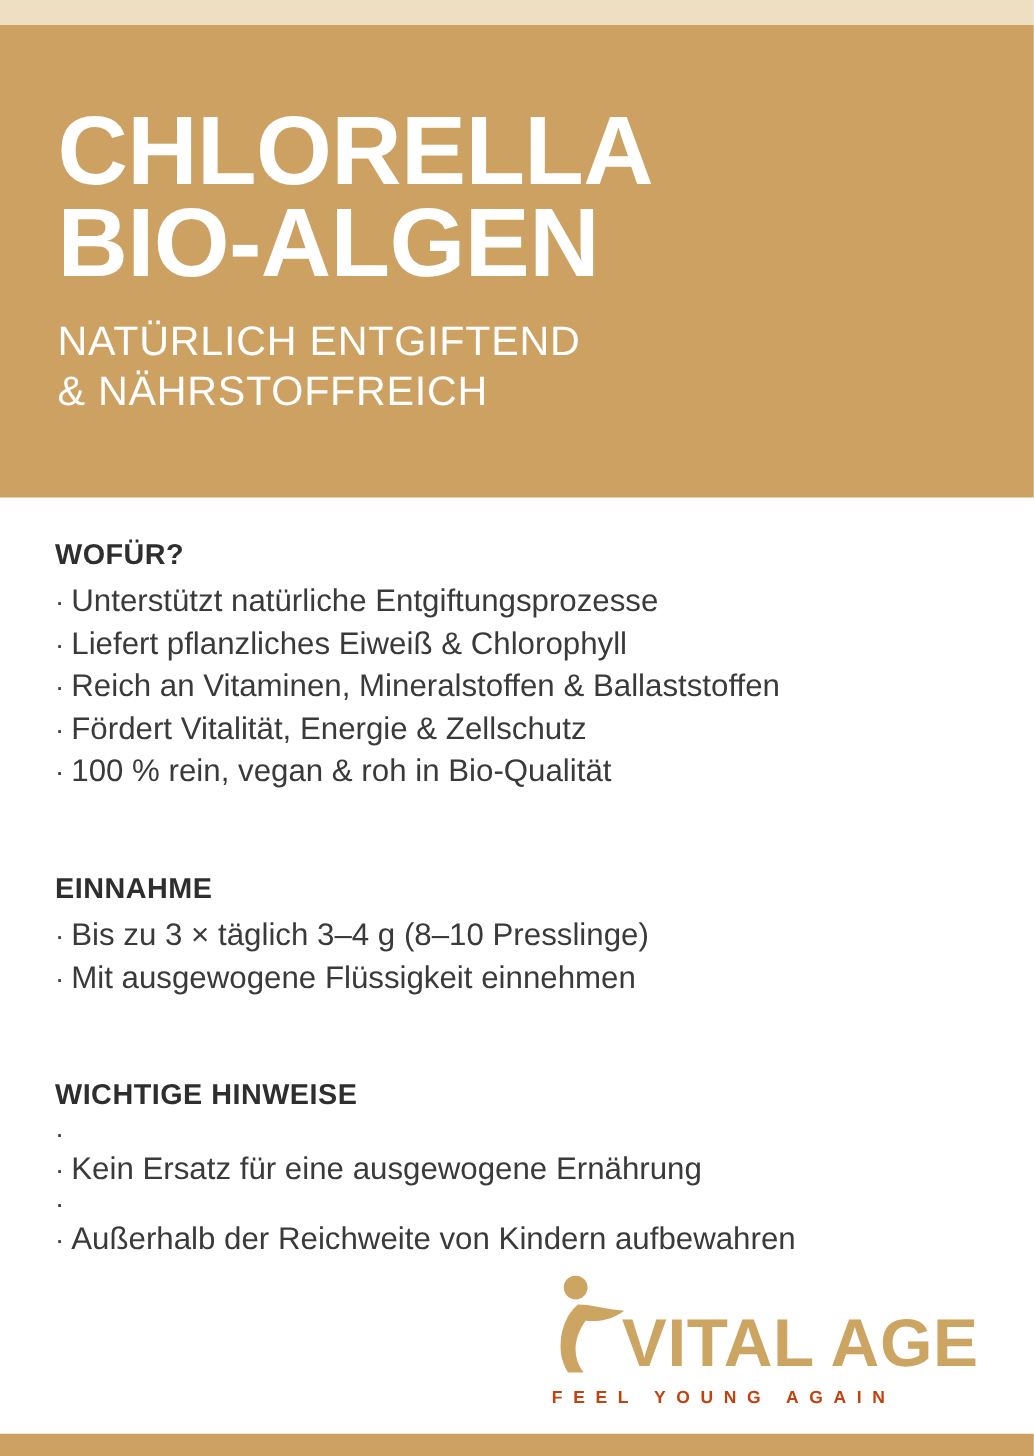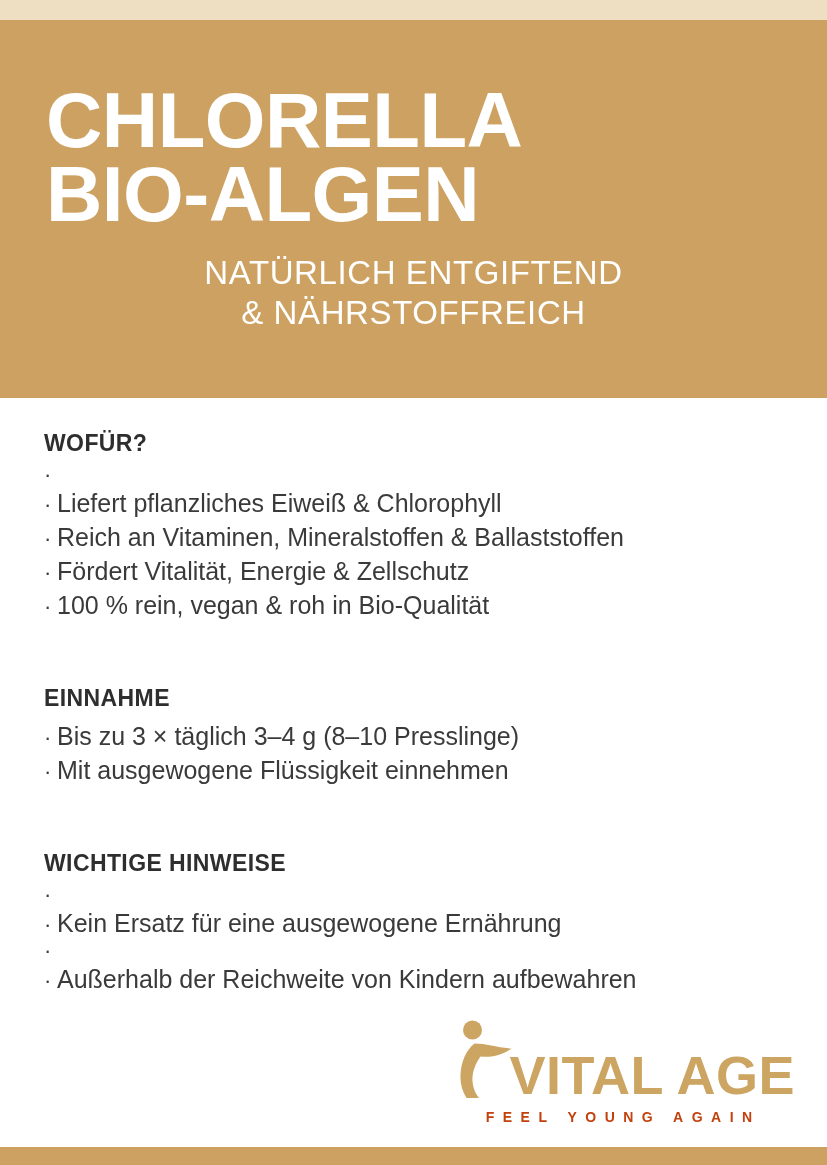--- a/index.html
+++ b/index.html
@@ -63,21 +63,20 @@
     font-weight: 300;
     font-size: 33px;
     line-height: 1.22;
     letter-spacing: 0.6px;
     margin: 0;
     text-transform: uppercase;
   }
   .product-subtitle .sub-line {
     display: block;
     white-space: nowrap;
-    text-align: center;
   }
 
   
   .body-area {
     flex: 1 1 auto;
     padding: 32px 44px 0 44px;
     box-sizing: border-box;
     position: relative;
     display: flex;
     flex-direction: column;
@@ -121,25 +120,25 @@
     color: #3a3a3a;
     line-height: 1;
   }
   .bullet-text {
     flex: 0 1 auto;
   }
 
   
   .logo-block {
     position: absolute;
-    right: 32px;
+    right: 44px;
     bottom: 40px;
     display: flex;
     flex-direction: column;
-    align-items: center;
+    align-items: flex-start;
   }
   .logo-row {
     display: flex;
     align-items: flex-end;
   }
   .logo-mark {
     width: 62px;
     height: 80px;
     flex: 0 0 auto;
     margin-right: -6px;
@@ -191,20 +190,21 @@
     </p>
   </div>
 
   <div class="body-area">
 
     <div class="info-section">
       <h2 class="section-heading">WOFÜR?</h2>
       <ul class="bullet-list">
         <li class="bullet-item">
           <span class="bullet-dot">·</span>
+          <span class="bullet-text">Unterstützt natürliche Entgiftungsprozesse</span>
         </li>
         <li class="bullet-item">
           <span class="bullet-dot">·</span>
           <span class="bullet-text">Liefert pflanzliches Eiweiß &amp; Chlorophyll</span>
         </li>
         <li class="bullet-item">
           <span class="bullet-dot">·</span>
           <span class="bullet-text">Reich an Vitaminen, Mineralstoffen &amp; Ballaststoffen</span>
         </li>
         <li class="bullet-item">

